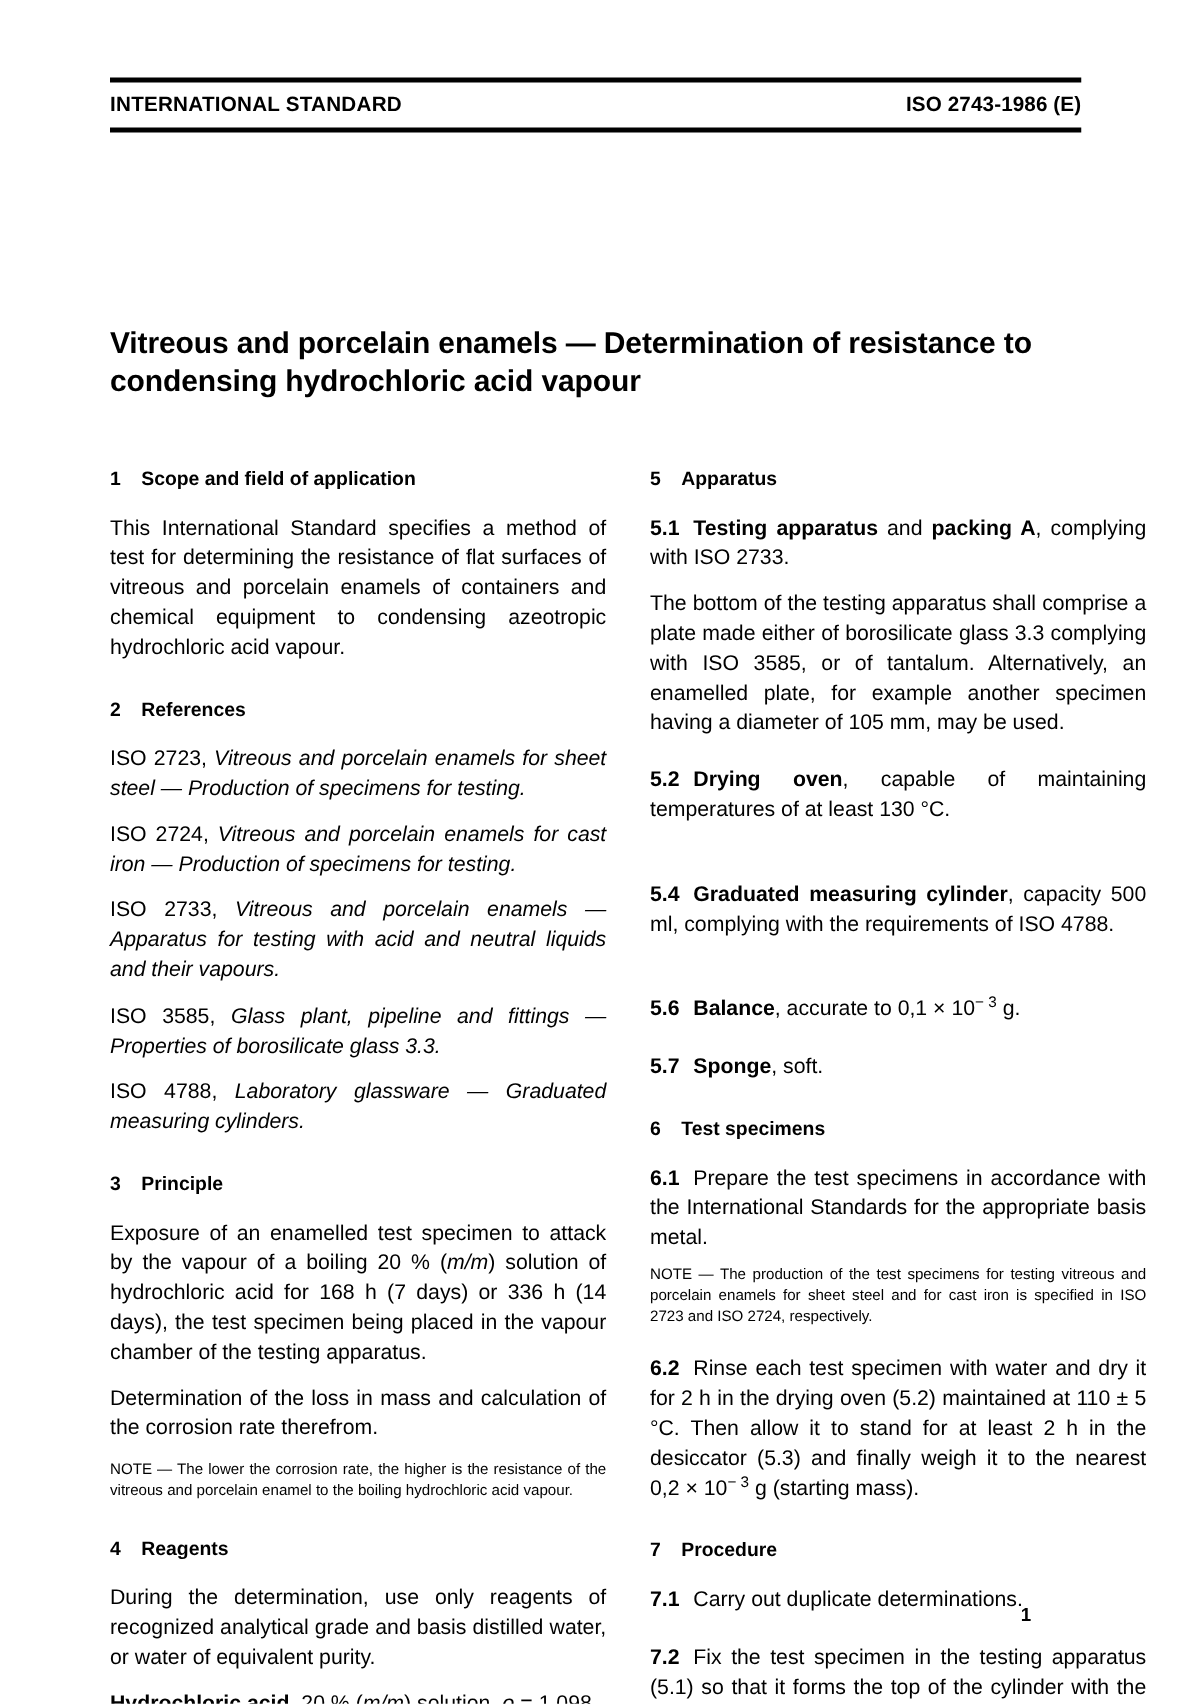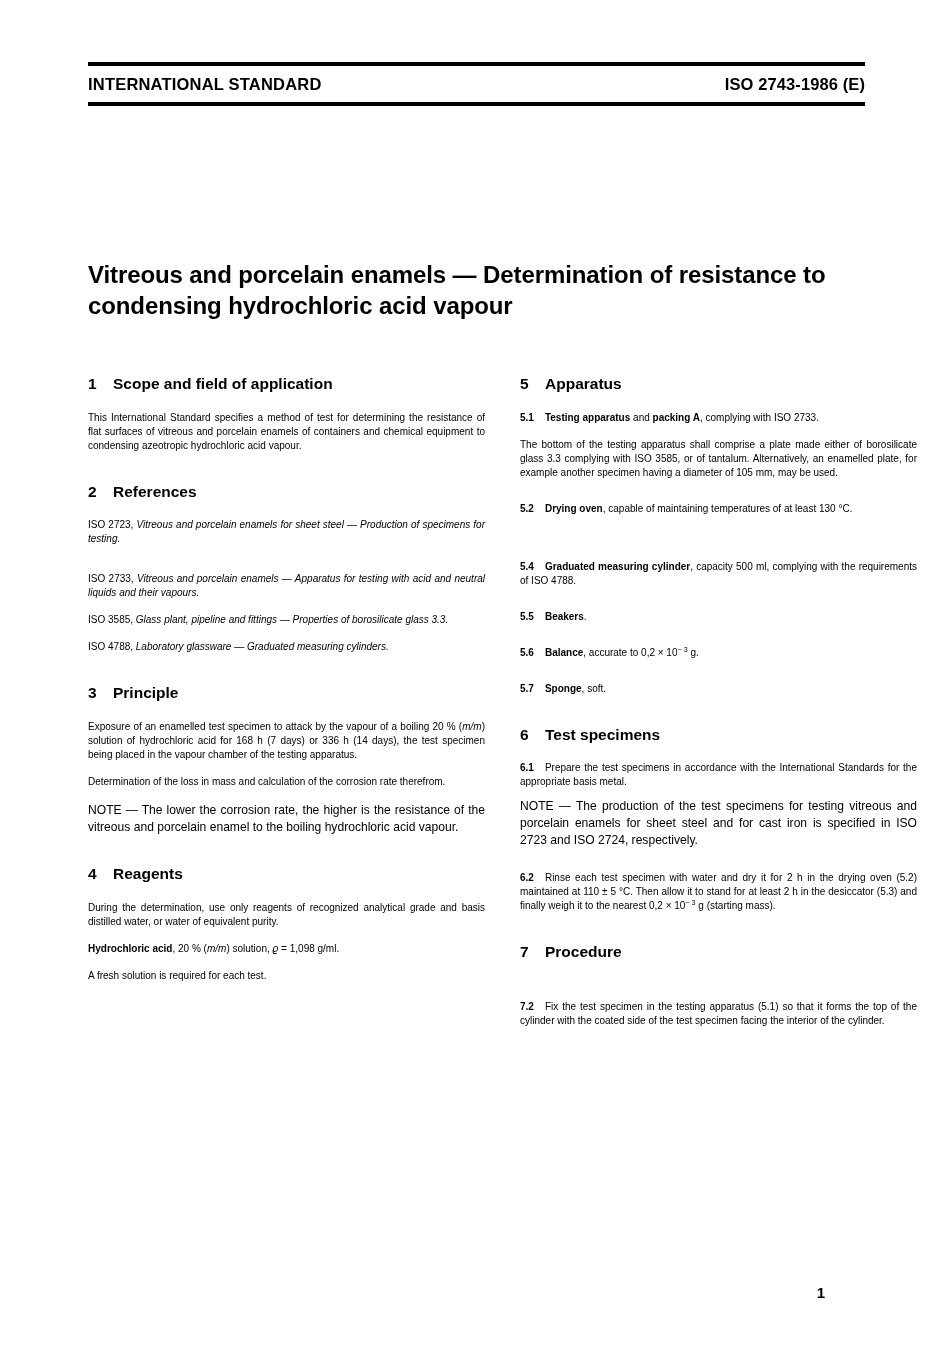--- a/index.html
+++ b/index.html
@@ -80,21 +80,21 @@
     padding: 0;
     line-height: 1.2;
   }
   h2.sec .num {
     display: inline-block;
     min-width: 25px;
   }
 
   p {
     margin: 0;
-    font-size: 10px;
+    font-size: 17px;
     line-height: 1.40;
     text-align: justify;
     text-justify: inter-word;
   }
   p.nojust { text-align: left; }
 
   p.note {
     font-size: 12.1px;
     line-height: 1.39;
     text-align: justify;
@@ -156,20 +156,24 @@
     <h2 class="sec">
       <span class="num">2</span><span>References</span>
     </h2>
     <div class="gap-m"></div>
 
     <p>
       <span>ISO 2723,</span>
       <span class="ref-title">Vitreous and porcelain enamels for sheet steel — Production of specimens for testing.</span>
     </p>
     <div class="gap-s"></div>
+    <p>
+      <span>ISO 2724,</span>
+      <span class="ref-title">Vitreous and porcelain enamels for cast iron — Production of specimens for testing.</span>
+    </p>
     <div class="gap-s"></div>
     <p>
       <span>ISO 2733,</span>
       <span class="ref-title">Vitreous and porcelain enamels — Apparatus for testing with acid and neutral liquids and their vapours.</span>
     </p>
     <div class="gap-s"></div>
     <p>
       <span>ISO 3585,</span>
       <span class="ref-title">Glass plant, pipeline and fittings — Properties of borosilicate glass 3.3.</span>
     </p>
@@ -218,24 +222,23 @@
 
     <div class="gap-l"></div>
     <p><span class="clause">5.2</span><span class="clause-sp"></span><span class="b">Drying oven</span><span>, capable of maintaining temperatures of at least 130 °C.</span></p>
 
     <div class="gap-l"></div>
 
     <div class="gap-l"></div>
     <p><span class="clause">5.4</span><span class="clause-sp"></span><span class="b">Graduated measuring cylinder</span><span>, capacity 500 ml, complying with the requirements of ISO 4788.</span></p>
 
     <div class="gap-l"></div>
-    <p class="nojust"><span class="clause">5.5</span><span class="clause-sp"></span><span class="b">Beakers</span><span>.</span></p>
-
-    <div class="gap-l"></div>
-    <p class="nojust"><span class="clause">5.6</span><span class="clause-sp"></span><span class="b">Balance</span><span>, accurate to 0,2 × 10</span><sup>− 3</sup><span> g.</span></p>
+
+    <div class="gap-l"></div>
+    <p class="nojust"><span class="clause">5.6</span><span class="clause-sp"></span><span class="b">Balance</span><span>, accurate to 0,1 × 10</span><sup>− 3</sup><span> g.</span></p>
 
     <div class="gap-l"></div>
     <p class="nojust"><span class="clause">5.7</span><span class="clause-sp"></span><span class="b">Sponge</span><span>, soft.</span></p>
 
     <div class="gap-xl"></div>
 
     <h2 class="sec">
       <span class="num">6</span><span>Test specimens</span>
     </h2>
     <div class="gap-m"></div>
@@ -247,20 +250,21 @@
     <div class="gap-l"></div>
     <p><span class="clause">6.2</span><span class="clause-sp"></span><span>Rinse each test specimen with water and dry it for 2 h in the drying oven (5.2) maintained at 110 ± 5 °C. Then allow it to stand for at least 2 h in the desiccator (5.3) and finally weigh it to the nearest 0,2 × 10</span><sup>− 3</sup><span> g (starting mass).</span></p>
 
     <div class="gap-xl"></div>
 
     <h2 class="sec">
       <span class="num">7</span><span>Procedure</span>
     </h2>
     <div class="gap-m"></div>
 
+    <p class="nojust"><span class="clause">7.1</span><span class="clause-sp"></span><span>Carry out duplicate determinations.</span></p>
 
     <div class="gap-l"></div>
     <p><span class="clause">7.2</span><span class="clause-sp"></span><span>Fix the test specimen in the testing apparatus (5.1) so that it forms the top of the cylinder with the coated side of the test specimen facing the interior of the cylinder.</span></p>
 
   </div>
 
   <div class="page-number">1</div>
 
 </div>
 

